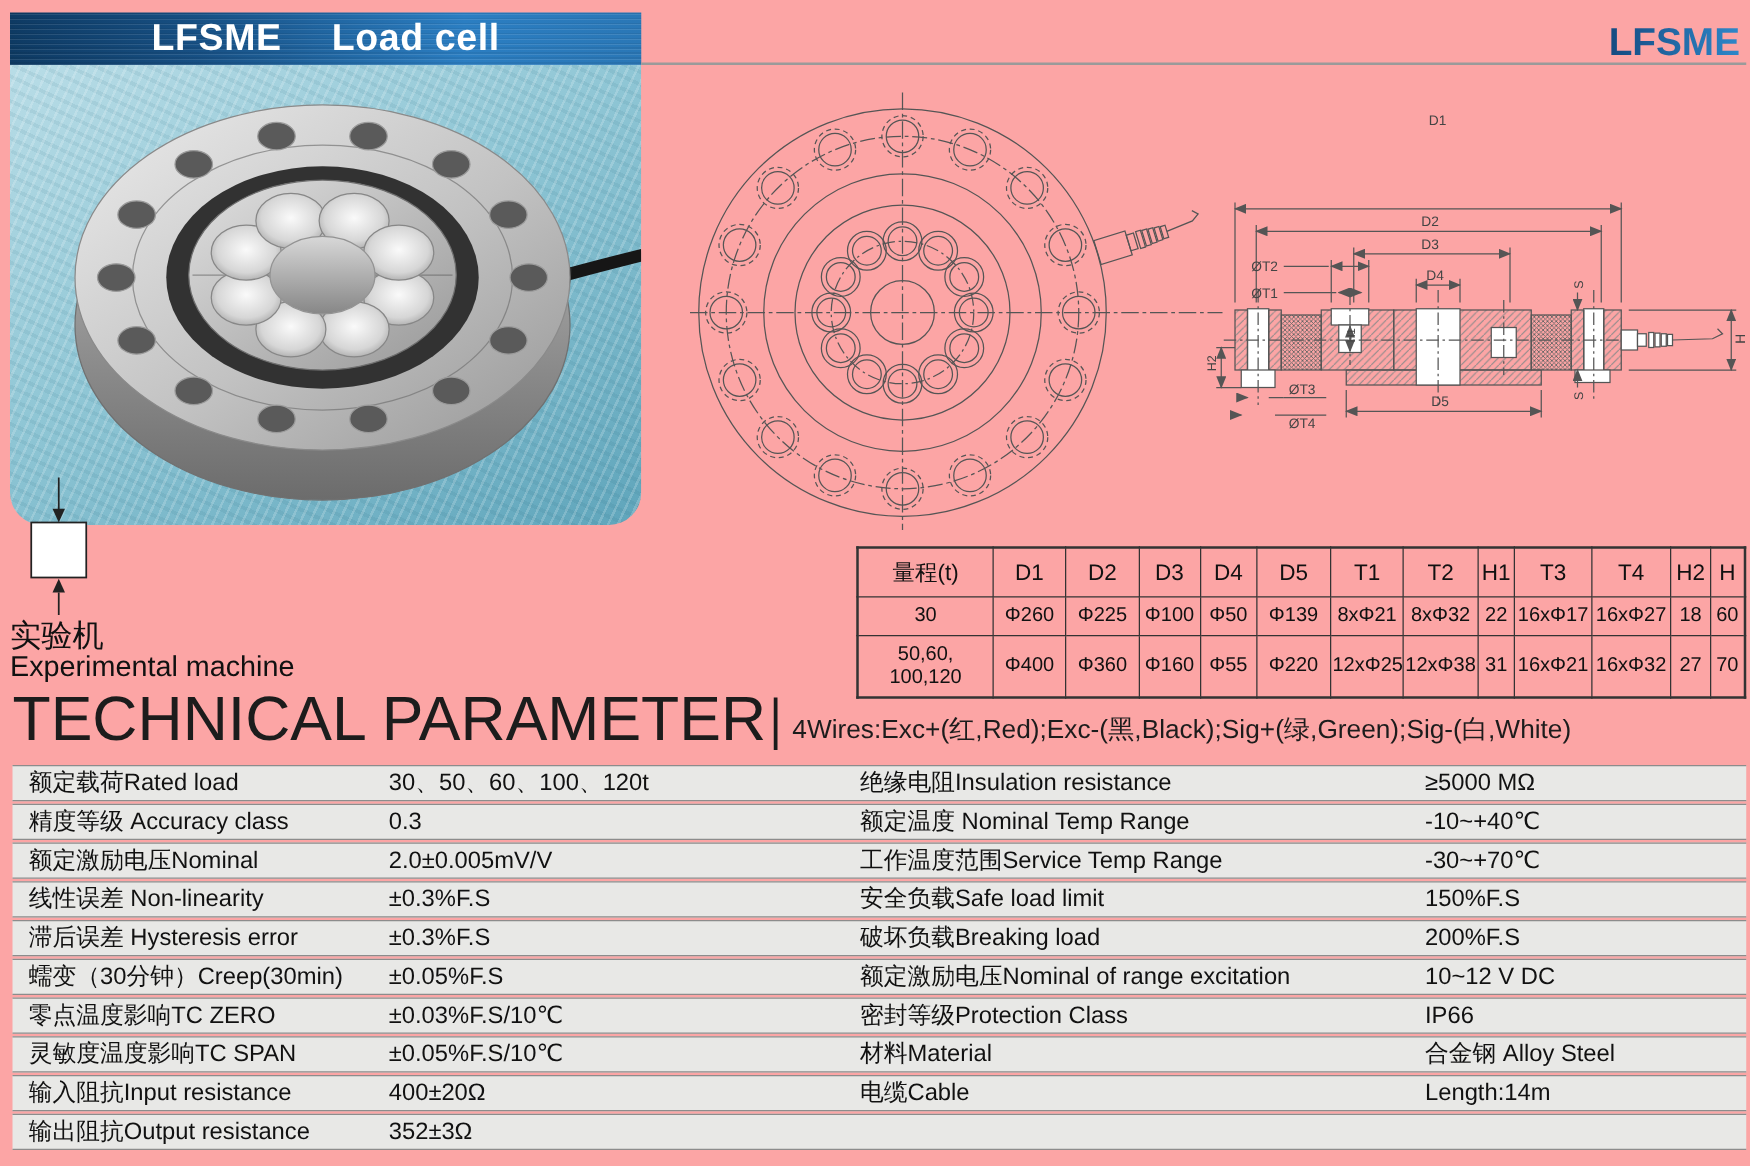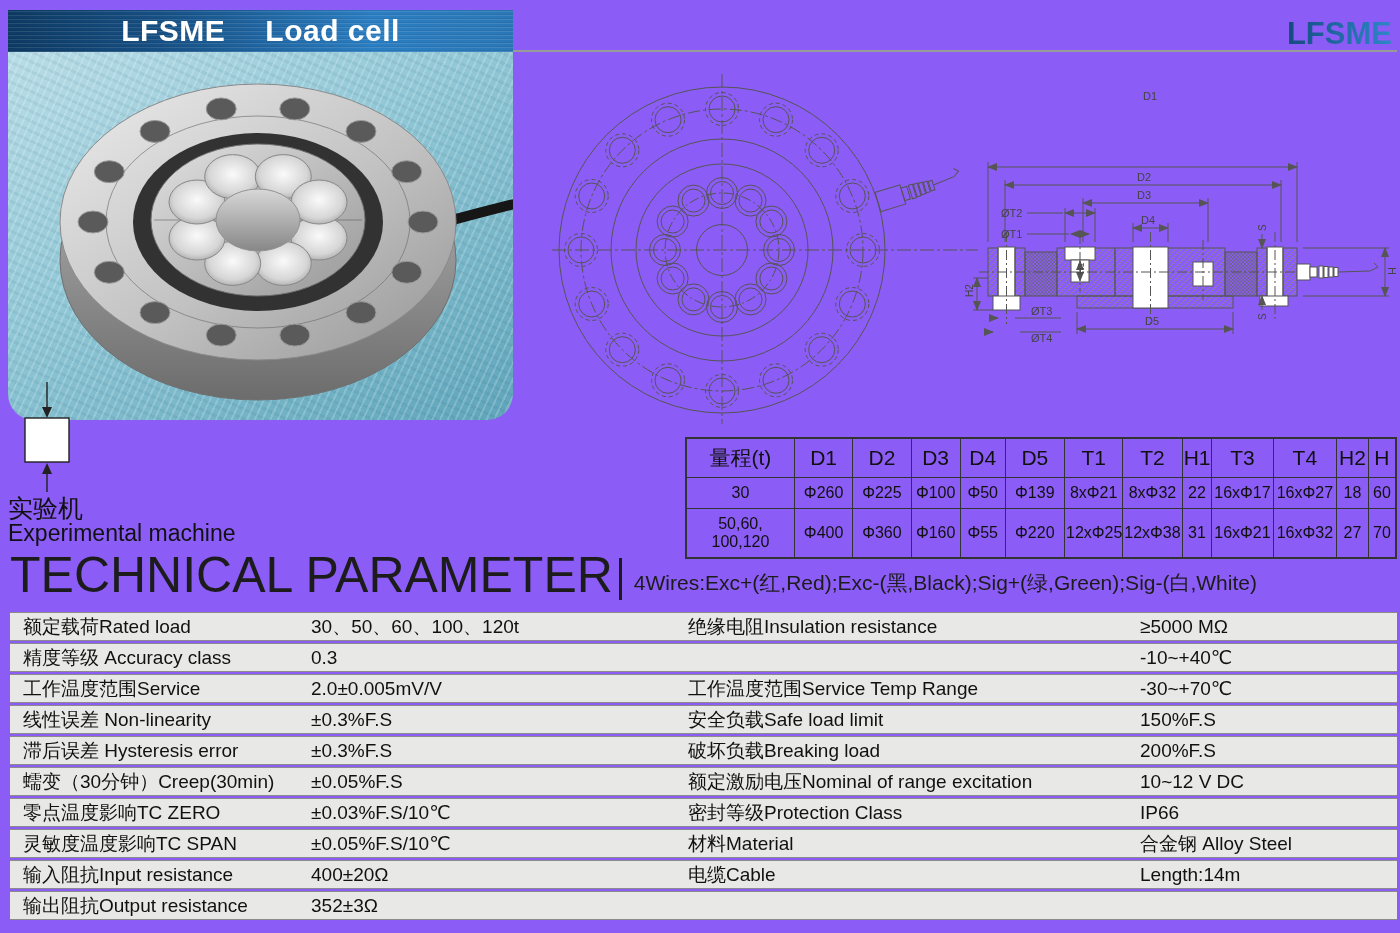--- a/index.html
+++ b/index.html
@@ -1,16 +1,16 @@
 <!DOCTYPE html>
 <html><head>
 <meta charset="utf-8">
 <style>
   html,body{margin:0;padding:0;background:#fff;}
-  #page{position:relative;width:1400px;height:933px;background:#8b5cf6;overflow:hidden;
+  #page{position:relative;width:1400px;height:933px;background:#fca5a5;overflow:hidden;
         font-family:"Liberation Sans","DejaVu Sans",sans-serif;color:#1a1a1a;}
 
   
   .header-bar{position:absolute;left:8px;top:10px;width:505px;height:42px;
     background:
       repeating-linear-gradient(0deg, rgba(255,255,255,.10) 0 1px, rgba(0,0,0,.06) 1px 2px, transparent 2px 4px),
       linear-gradient(90deg,#0e3a63 0%,#175084 30%,#2b7ec2 72%,#2a77b6 100%);
     display:flex;align-items:center;justify-content:center;}
   .header-bar .t1{color:#fff;font-weight:bold;font-size:30px;letter-spacing:.5px;}
   .header-bar .t2{color:#fff;font-weight:bold;font-size:30px;margin-left:40px;letter-spacing:.5px;}
@@ -36,21 +36,21 @@
   .exp-svg{position:absolute;left:20px;top:380px;}
   .exp-cn{position:absolute;left:8px;top:492px;font-size:25px;color:#111;}
   .exp-en{position:absolute;left:8px;top:520px;font-size:23px;color:#111;}
 
   
   .dim-table{position:absolute;left:685px;top:437px;width:712px;border-collapse:collapse;table-layout:fixed;
     font-size:16px;color:#111;}
   .dim-table th,.dim-table td{border:1px solid #333;text-align:center;vertical-align:middle;
     white-space:pre-line;padding:0 1px;font-weight:normal;}
   .dim-table{border:2px solid #333;}
-  .dim-table thead th{height:38px;font-size:21px;}
+  .dim-table thead th{height:38px;font-size:18px;}
   .dim-table .r1 td{height:30px;}
   .dim-table .r2 td{height:48px;}
 
   
   .tech-head{position:absolute;left:10px;top:550px;display:flex;align-items:flex-end;}
   .tech-title{font-size:50px;color:#1c1c1c;letter-spacing:0px;line-height:1;}
   .tech-pipe{width:3px;height:42px;background:#1c1c1c;margin:0 12px 0 6px;}
   .tech-note{font-size:21px;color:#1c1c1c;padding-bottom:3px;}
 
   
@@ -432,24 +432,25 @@
   <div class="spec">
     <div class="spec-row">
       <span class="sl">额定载荷Rated load</span>
       <span class="sv">30、50、60、100、120t</span>
       <span class="srl">绝缘电阻Insulation resistance</span>
       <span class="srv">≥5000 MΩ</span>
     </div>
     <div class="spec-row">
       <span class="sl">精度等级 Accuracy class</span>
       <span class="sv">0.3</span>
+      <span class="srl">额定温度 Nominal Temp Range</span>
       <span class="srv">-10~+40℃</span>
     </div>
     <div class="spec-row">
-      <span class="sl">工作温度范围Service</span>
+      <span class="sl">额定激励电压Nominal</span>
       <span class="sv">2.0±0.005mV/V</span>
       <span class="srl">工作温度范围Service Temp Range</span>
       <span class="srv">-30~+70℃</span>
     </div>
     <div class="spec-row">
       <span class="sl">线性误差 Non-linearity</span>
       <span class="sv">±0.3%F.S</span>
       <span class="srl">安全负载Safe load limit</span>
       <span class="srv">150%F.S</span>
     </div>

